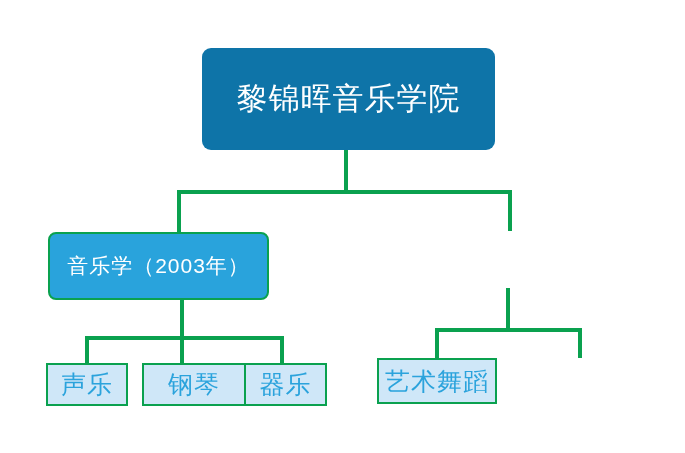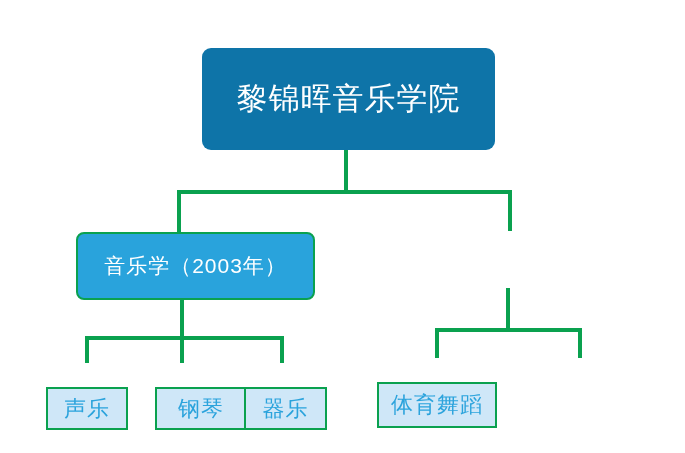--- a/index.html
+++ b/index.html
@@ -12,30 +12,30 @@
   .root-node{
     left:202px;top:48px;width:293px;height:102px;
     background:var(--rootBlue);color:#ffffff;
     border-radius:9px;font-size:31px;letter-spacing:1px;
   }
   .branch-node{
     background:var(--branchBlue);color:#ffffff;
     border:2px solid var(--green);border-radius:8px;
     font-size:21px;letter-spacing:1px;
   }
-  .branch-left{left:76px;top:232px;width:239px;height:68px;}
+  .branch-left{left:48px;top:232px;width:221px;height:68px;}
   .branch-right{left:385px;top:231px;width:246px;height:57px;}
 
   .leaf-node{
     background:var(--leafBlue);color:var(--leafText);
     border:2px solid var(--green);
-    font-size:22px;letter-spacing:1px;margin-top:24px;
+    font-size:25px;letter-spacing:1px;
   }
   .leaf-1{left:46px;top:363px;width:82px;height:43px;}
-  .leaf-2{left:155px;top:363px;width:92px;height:43px;}
+  .leaf-2{left:142px;top:363px;width:104px;height:43px;}
   .leaf-3{left:244px;top:363px;width:83px;height:43px;}
   .leaf-4{left:377px;top:358px;width:120px;height:46px;}
   .leaf-5{left:519px;top:358px;width:122px;height:46px;}
 
   .conn{position:absolute;background:var(--green);}
   
   .c-v-root    {left:344px;top:150px;width:4px;height:44px;}
   .c-h-lv2     {left:177px;top:190px;width:335px;height:4px;}
   .c-v-lv2-l   {left:177px;top:190px;width:4px;height:42px;}
   .c-v-lv2-r   {left:508px;top:190px;width:4px;height:41px;}
@@ -74,16 +74,16 @@
 
   <div class="node branch-node branch-left">音乐学（2003年）</div>
 
 
   <div class="node leaf-node leaf-1">声乐</div>
 
   <div class="node leaf-node leaf-2">钢琴</div>
 
   <div class="node leaf-node leaf-3">器乐</div>
 
-  <div class="node leaf-node leaf-4">体育舞蹈</div>
+  <div class="node leaf-node leaf-4">艺术舞蹈</div>
 
 
 </div>
 
 </body></html>

